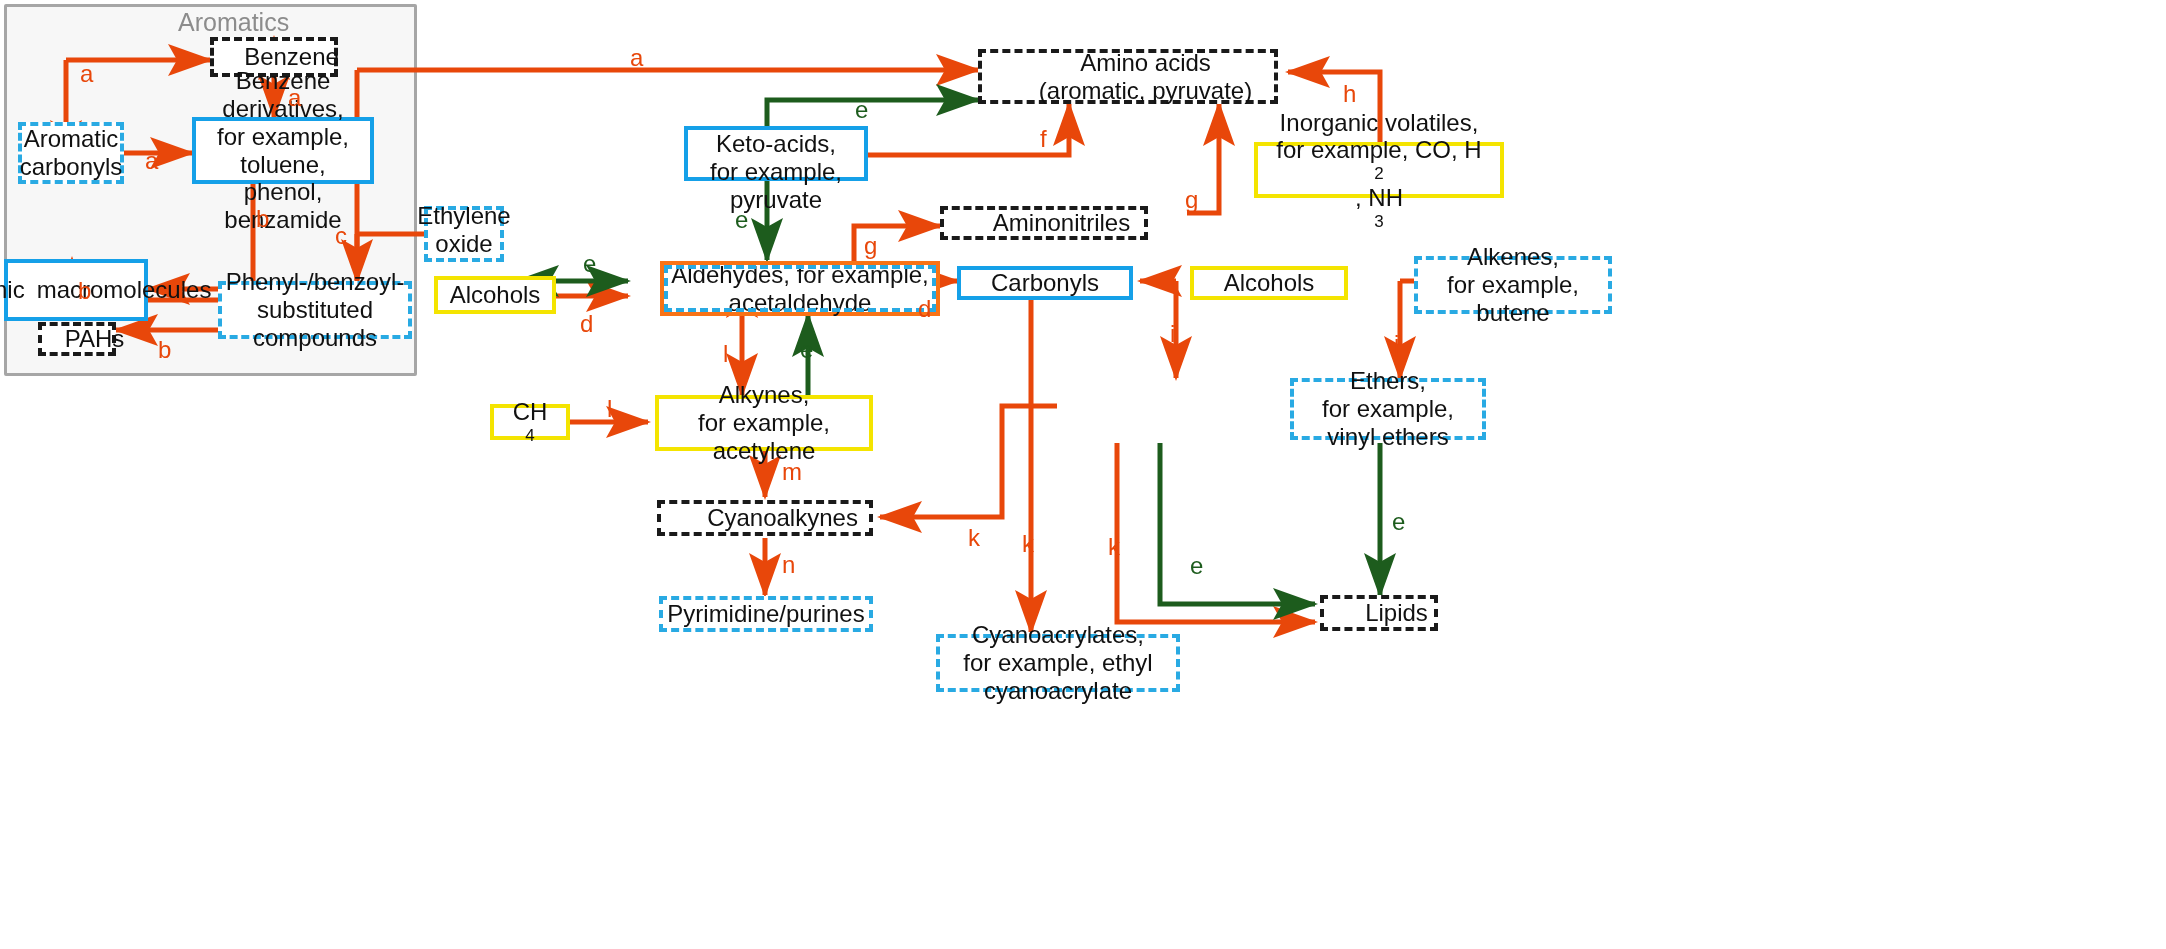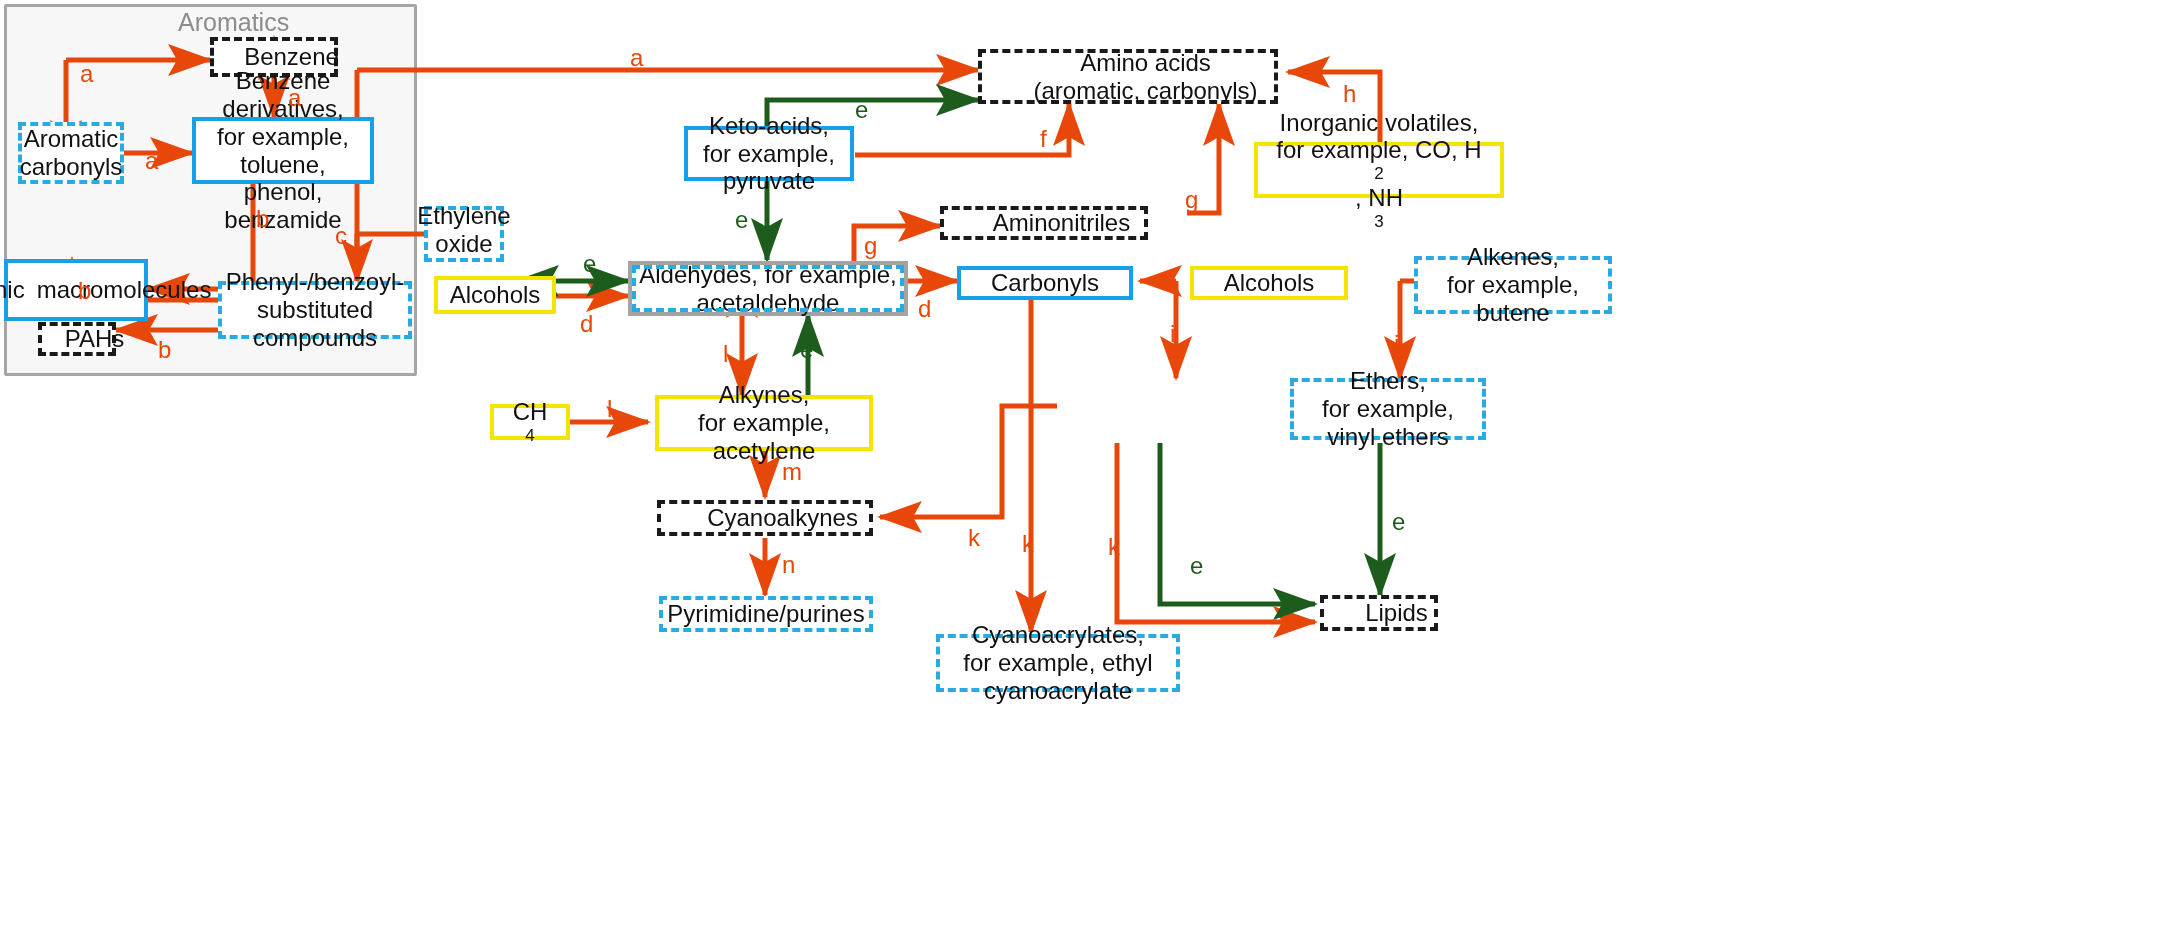--- a/index.html
+++ b/index.html
@@ -11,21 +11,21 @@
   .panel-title{position:absolute;font-size:25px;color:#8c8c8c;white-space:nowrap;}
 
   .node{position:absolute;box-sizing:border-box;display:flex;align-items:center;justify-content:center;
         text-align:center;color:#111111;font-size:24px;line-height:1.16;background:#ffffff;}
   .node span{display:block;padding:0 6px;}
 
   .b-blue{border:4px solid #15a0e8;}
   .b-yellow{border:4px solid #f4e400;}
   .d-blue{border:4px dashed #29aae3;}
   .d-black{border:4px dashed #1a1a1a;padding-left:35px;}
-  .dual{border:4px solid #a3a3a3;position:absolute;}
+  .dual{border:4px solid #f97316;position:absolute;margin-left:32px;}
   .dual::before{content:"";position:absolute;left:0;top:0;right:0;bottom:0;border:4px dashed #29aae3;pointer-events:none;}
 
   .elabel{position:absolute;font-size:24px;white-space:nowrap;}
   .l-or{color:#e8470a;}
   .l-gr{color:#1d5c1d;}
   .sub{font-size:17px;vertical-align:sub;}
 </style>
 </head>
 <body>
 
@@ -150,24 +150,24 @@
     <span>substituted compounds</span>
   </div>
 
   <div class="node d-blue" style="left:424px;top:206px;width:80px;height:56px;flex-direction:column;justify-content:flex-end;">
     <span>Ethylene</span>
     <span>oxide</span>
   </div>
 
   <div class="node d-black" style="left:978px;top:49px;width:300px;height:55px;flex-direction:column;">
     <span>Amino acids</span>
-    <span>(aromatic, carbonyls)</span>
-  </div>
-
-  <div class="node b-blue" style="left:684px;top:126px;width:170px;height:55px;flex-direction:column;">
+    <span>(aromatic, pyruvate)</span>
+  </div>
+
+  <div class="node b-blue" style="left:684px;top:126px;width:184px;height:55px;flex-direction:column;justify-content:space-between;">
     <span>Keto-acids,</span>
     <span>for example, pyruvate</span>
   </div>
 
   <div class="node b-yellow" style="left:1254px;top:142px;width:250px;height:56px;flex-direction:column;">
     <span>Inorganic volatiles,</span>
     <span>
         <span>for example, CO, H</span>
         <span class="sub">2</span>
         <span>, NH</span>

